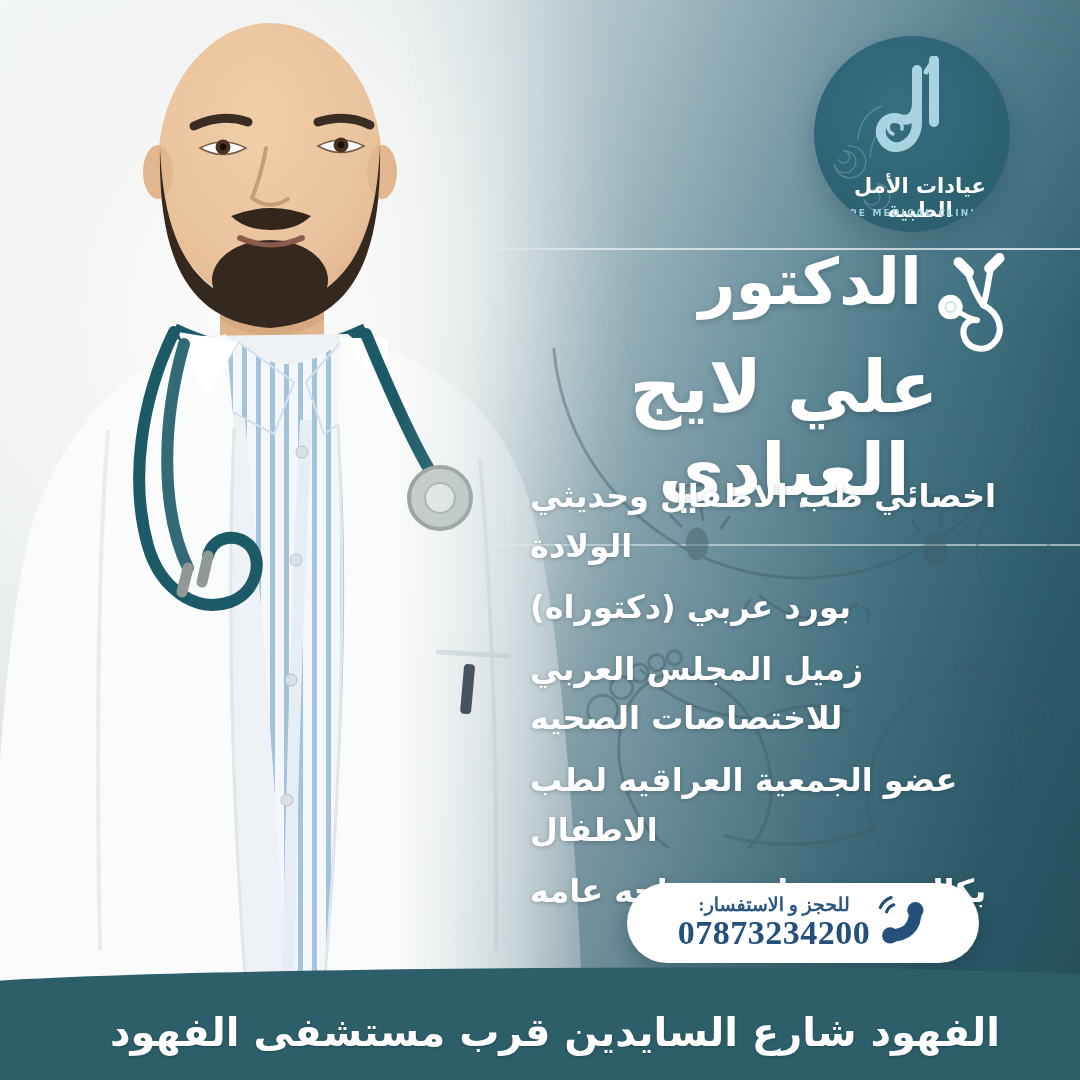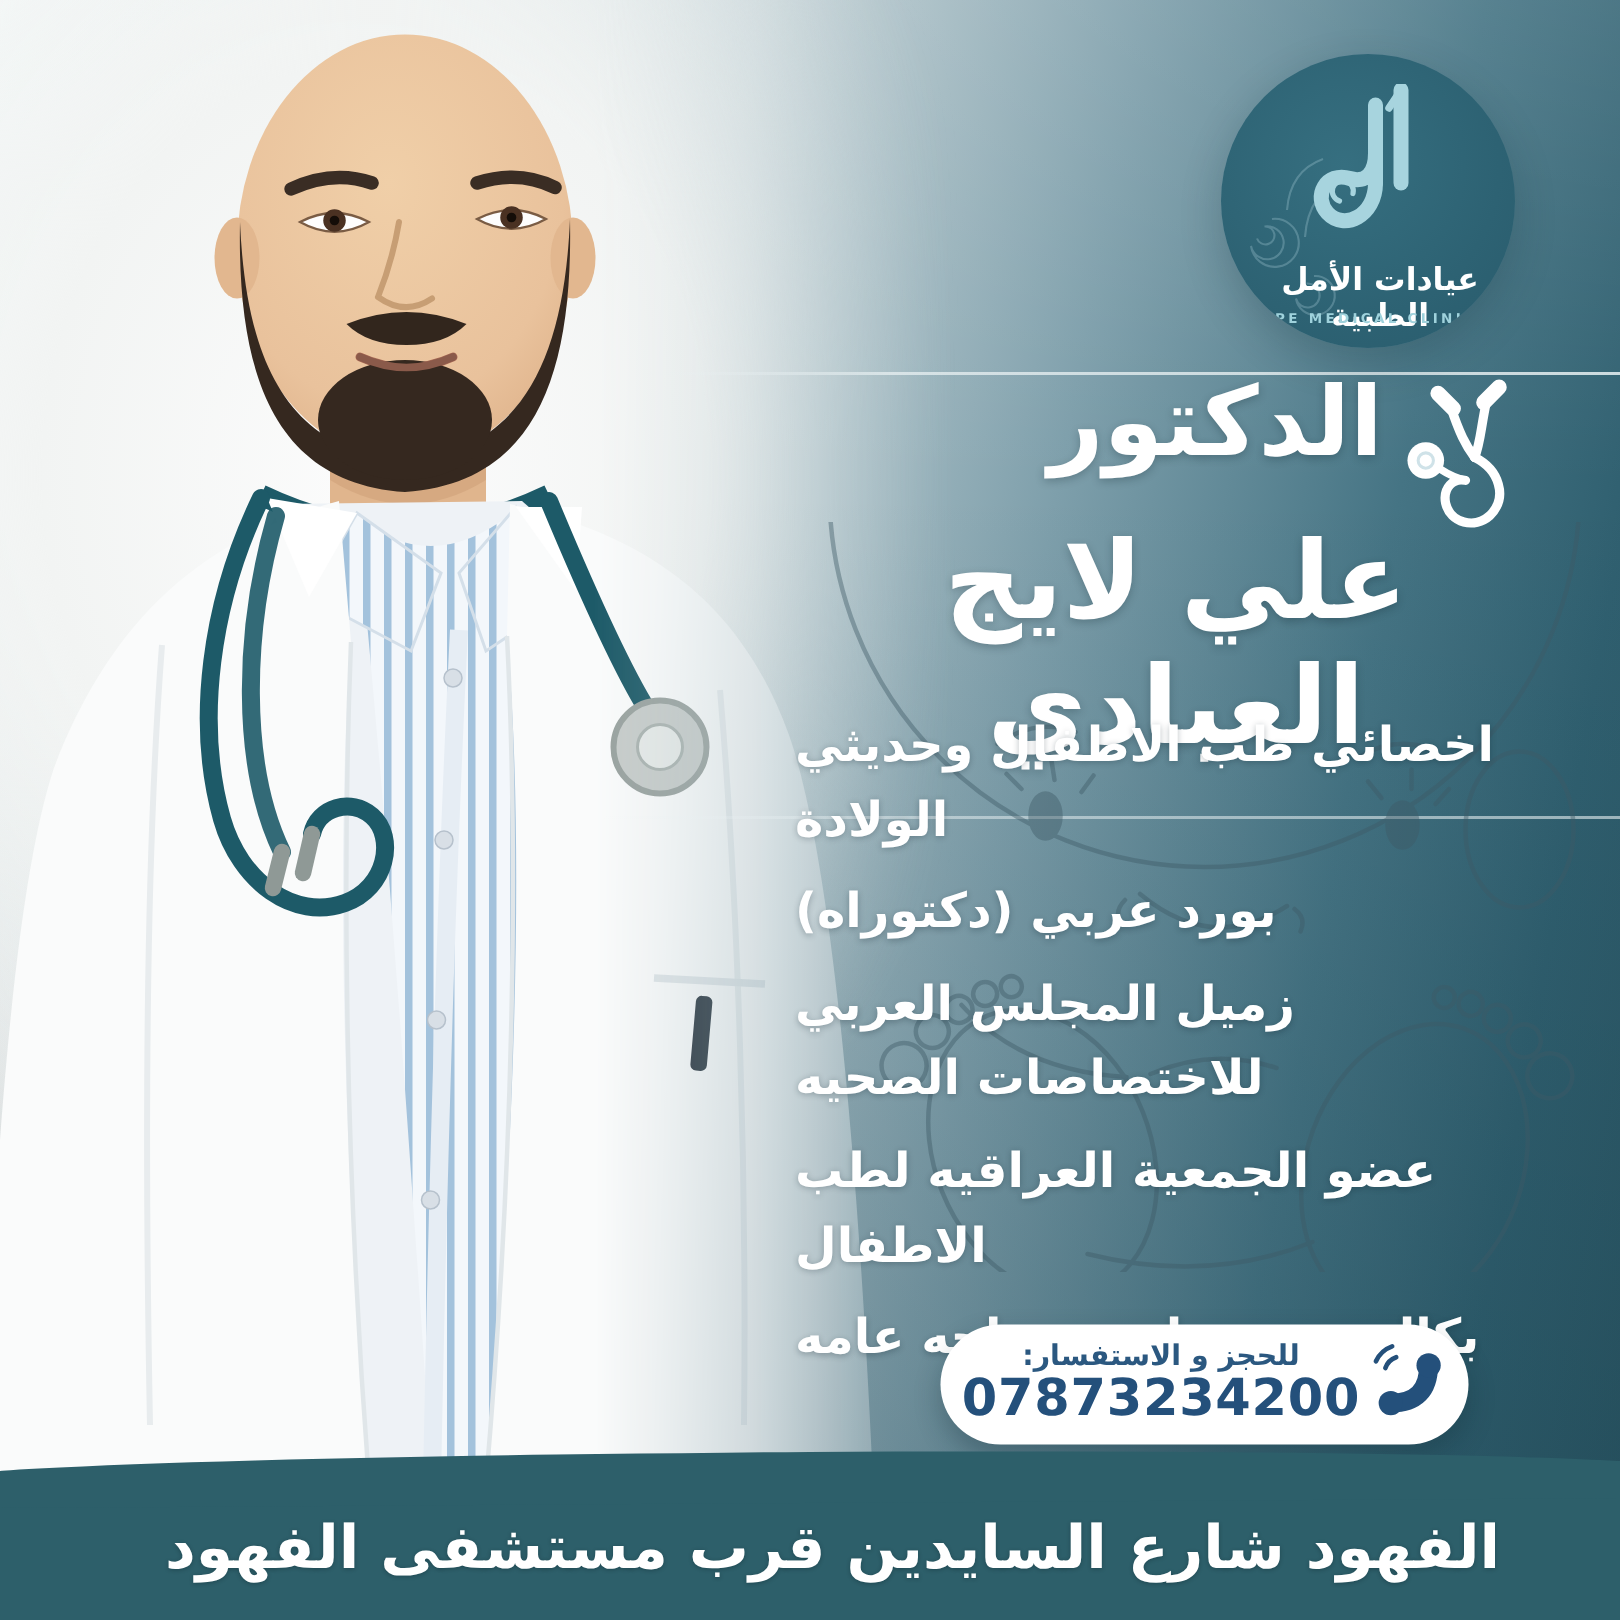--- a/index.html
+++ b/index.html
@@ -36,21 +36,21 @@
   
   .title-row{position:absolute;top:250px;right:60px;display:flex;direction:rtl;align-items:flex-start;gap:12px;color:#fff;}
   .title-row h1{margin:0;font-size:64px;font-weight:700;line-height:1;text-shadow:0 2px 6px rgba(10,30,40,.25);}
   .doctor-name{position:absolute;top:346px;right:66px;width:460px;text-align:center;direction:rtl;color:#fff;font-size:72px;font-weight:700;line-height:1.15;text-shadow:0 2px 6px rgba(10,30,40,.25);}
   
   .creds{position:absolute;top:452px;right:58px;width:492px;direction:rtl;text-align:left;color:#fff;margin-top:20px;}
   .cred{font-size:32px;font-weight:700;line-height:1.55;margin-bottom:12px;text-shadow:0 1px 4px rgba(10,30,40,.28);}
   
   .pill{
     position:absolute;left:627px;top:883px;width:352px;height:80px;border-radius:44px;background:#fff;
-    box-shadow:0 8px 18px rgba(10,35,48,.28);display:flex;direction:rtl;align-items:center;justify-content:center;gap:4px;cursor:pointer;
+    box-shadow:0 8px 18px rgba(10,35,48,.28);display:flex;direction:rtl;align-items:center;justify-content:center;gap:4px;cursor:pointer;font-family:Liberation Serif, serif;
   }
   .pill-text{display:flex;flex-direction:column;align-items:center;line-height:1.05;}
   .pill-label{color:#2b5880;font-size:19px;font-weight:700;direction:rtl;}
   .pill-number{color:#24507b;font-size:34px;font-weight:700;letter-spacing:.5px;}
   
   .footer{position:absolute;left:0;right:0;bottom:0;height:96px;background:#2d5f6a;padding-left:30px;}
   .footer::before{content:"";position:absolute;top:-16px;left:-4%;width:108%;height:34px;background:#2d5f6a;border-radius:100% 100% 0 0/30px;transform:rotate(-.35deg);}
   .footer-text{position:relative;z-index:2;text-align:center;direction:rtl;color:#fff;font-size:40px;font-weight:700;line-height:96px;text-shadow:0 1px 3px rgba(0,20,28,.3);}
 </style>
 </head>

